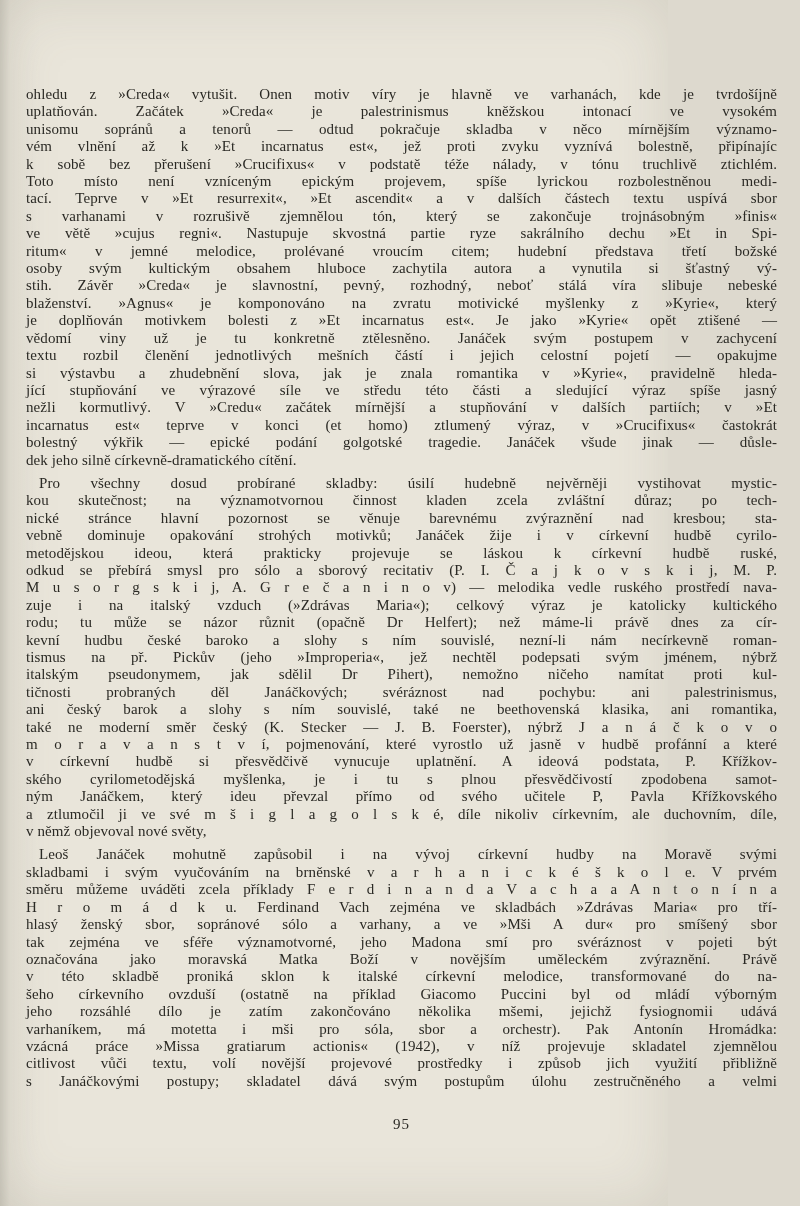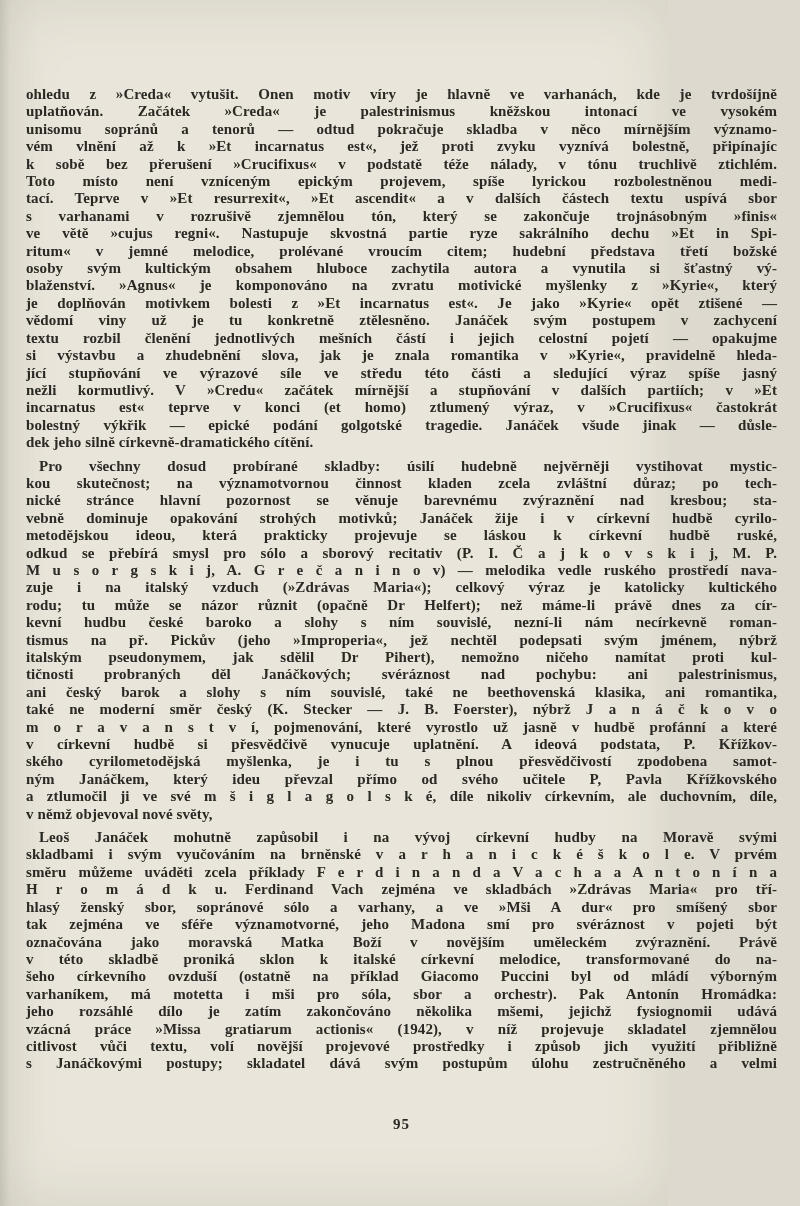--- a/index.html
+++ b/index.html
@@ -12,21 +12,20 @@
     background: #ddd9ce;
     font-family: "Liberation Serif", "DejaVu Serif", serif;
     overflow: hidden;
   }
   .page {
     position: relative;
     width: 668px;
     height: 1206px;
     background: linear-gradient(90deg, #cfccc1 0px, #e4e0d5 10px, #e9e5da 40px, #e9e5da 740px, #e6e2d7 800px);
     box-shadow: inset 0 0 60px rgba(120,115,100,0.18);
-    font-weight: bold;
   }
   .text-block {
     position: absolute;
     left: 26px;
     top: 86px;
     width: 751px;
     color: #2a2924;
     font-size: 15px;
     line-height: 17.4px;
     letter-spacing: 0.1px;
@@ -65,20 +64,21 @@
         <div class="line">uplatňován. Začátek »Creda« je palestrinismus kněžskou intonací ve vysokém</div>
         <div class="line">unisomu sopránů a tenorů — odtud pokračuje skladba v něco mírnějším významo-</div>
         <div class="line">vém vlnění až k »Et incarnatus est«, jež proti zvyku vyznívá bolestně, připínajíc</div>
         <div class="line">k sobě bez přerušení »Crucifixus« v podstatě téže nálady, v tónu truchlivě ztichlém.</div>
         <div class="line">Toto místo není vzníceným epickým projevem, spíše lyrickou rozbolestněnou medi-</div>
         <div class="line">tací. Teprve v »Et resurrexit«, »Et ascendit« a v dalších částech textu uspívá sbor</div>
         <div class="line">s varhanami v rozrušivě zjemnělou tón, který se zakončuje trojnásobným »finis«</div>
         <div class="line">ve větě »cujus regni«. Nastupuje skvostná partie ryze sakrálního dechu »Et in Spi-</div>
         <div class="line">ritum« v jemné melodice, prolévané vroucím citem; hudební představa třetí božské</div>
         <div class="line">osoby svým kultickým obsahem hluboce zachytila autora a vynutila si šťastný vý-</div>
+        <div class="line">stih. Závěr »Creda« je slavnostní, pevný, rozhodný, neboť stálá víra slibuje nebeské</div>
         <div class="line">blaženství. »Agnus« je komponováno na zvratu motivické myšlenky z »Kyrie«, který</div>
         <div class="line">je doplňován motivkem bolesti z »Et incarnatus est«. Je jako »Kyrie« opět ztišené —</div>
         <div class="line">vědomí viny už je tu konkretně ztělesněno. Janáček svým postupem v zachycení</div>
         <div class="line">textu rozbil členění jednotlivých mešních částí i jejich celostní pojetí — opakujme</div>
         <div class="line">si výstavbu a zhudebnění slova, jak je znala romantika v »Kyrie«, pravidelně hleda-</div>
         <div class="line">jící stupňování ve výrazové síle ve středu této části a sledující výraz spíše jasný</div>
         <div class="line">nežli kormutlivý. V »Credu« začátek mírnější a stupňování v dalších partiích; v »Et</div>
         <div class="line">incarnatus est« teprve v konci (et homo) ztlumený výraz, v »Crucifixus« častokrát</div>
         <div class="line">bolestný výkřik — epické podání golgotské tragedie. Janáček všude jinak — důsle-</div>
         <div class="line last">dek jeho silně církevně-dramatického cítění.</div>
@@ -109,21 +109,21 @@
       <div class="paragraph">
         <div class="line indent">Leoš Janáček mohutně zapůsobil i na vývoj církevní hudby na Moravě svými</div>
         <div class="line">skladbami i svým vyučováním na brněnské v a r h a n i c k é  š k o l e. V prvém</div>
         <div class="line">směru můžeme uváděti zcela příklady F e r d i n a n d a  V a c h a  a  A n t o n í n a</div>
         <div class="line">H r o m á d k u. Ferdinand Vach zejména ve skladbách »Zdrávas Maria« pro tří-</div>
         <div class="line">hlasý ženský sbor, sopránové sólo a varhany, a ve »Mši A dur« pro smíšený sbor</div>
         <div class="line">tak zejména ve sféře významotvorné, jeho Madona smí pro svéráznost v pojeti být</div>
         <div class="line">označována jako moravská Matka Boží v novějším uměleckém zvýraznění. Právě</div>
         <div class="line">v této skladbě proniká sklon k italské církevní melodice, transformované do na-</div>
         <div class="line">šeho církevního ovzduší (ostatně na příklad Giacomo Puccini byl od mládí výborným</div>
+        <div class="line">jeho rozsáhlé dílo je zatím zakončováno několika mšemi, jejichž fysiognomii udává</div>
         <div class="line">varhaníkem, má motetta i mši pro sóla, sbor a orchestr). Pak Antonín Hromádka:</div>
-        <div class="line">jeho rozsáhlé dílo je zatím zakončováno několika mšemi, jejichž fysiognomii udává</div>
         <div class="line">vzácná práce »Missa gratiarum actionis« (1942), v níž projevuje skladatel zjemnělou</div>
         <div class="line">citlivost vůči textu, volí novější projevové prostředky i způsob jich využití přibližně</div>
         <div class="line">s Janáčkovými postupy; skladatel dává svým postupům úlohu zestručněného a velmi</div>
       </div>
     </div>
   <div class="page-number">95</div>
 </div>
 
 </body></html>

